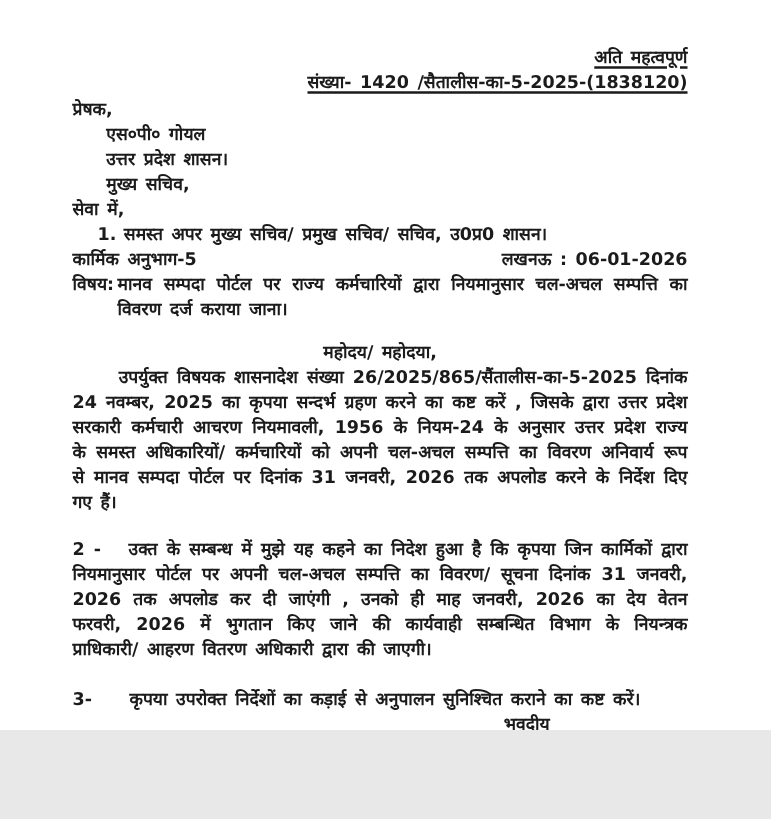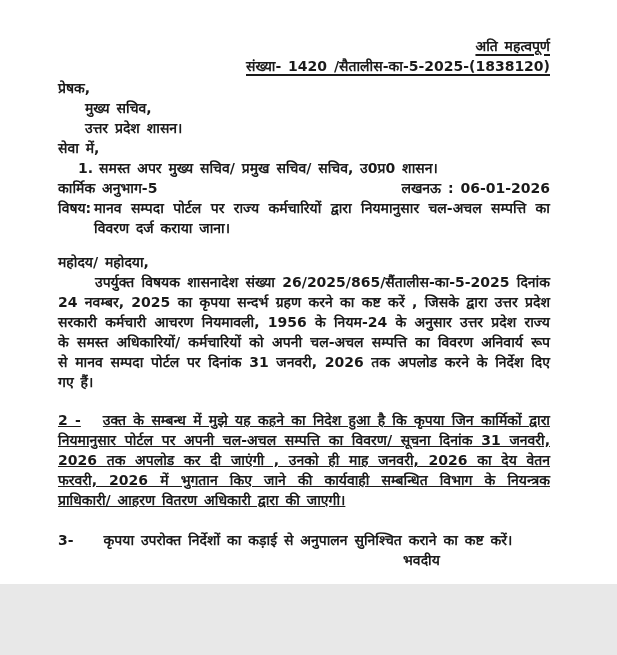--- a/index.html
+++ b/index.html
@@ -26,24 +26,24 @@
     text-underline-offset: 3px;
   }
   .sender-indent { margin-left: 27px; }
   .block-top-gap { margin-top: 2px; }
   .recipient-item { margin-left: 20px; }
   .num-gap { display: inline-block; width: 6px; }
   .meta-row { display: flex; justify-content: space-between; }
   .subject-row { display: flex; }
   .subject-label { flex: 0 0 36px; }
   .subject-text { flex: 1; text-align: justify; }
-  .salutation { margin-top: 14px; }
+  .salutation { margin-top: 14px; text-align: center; }
   .para { text-align: justify; }
   .para-1 { text-indent: 37px; }
-  .para-2 { margin-top: 18px; text-decoration: underline; }
+  .para-2 { margin-top: 18px; }
   .para-3 { margin-top: 20px; }
   .tab-sm { display: inline-block; width: 22px; }
   .tab-md { display: inline-block; width: 30px; }
   .valediction { margin-left: 345px; }
   .sig-block {
     position: absolute;
     left: 388px;
     top: 616px;
     font-weight: 400;
     font-size: 12px;
@@ -89,22 +89,23 @@
 
     <div class="hdr-line">
       <span class="ul">अति महत्वपूर्ण</span>
     </div>
     <div class="hdr-line">
       <span class="ul">संख्या- 1420 /सैतालीस-का-5-2025-(1838120)</span>
     </div>
 
     <div class="block-top-gap">
       <div>प्रेषक,</div>
+      <div class="sender-indent">एस०पी० गोयल</div>
+      <div class="sender-indent">उत्तर प्रदेश शासन।</div>
       <div class="sender-indent">मुख्य सचिव,</div>
-      <div class="sender-indent">उत्तर प्रदेश शासन।</div>
     </div>
 
     <div>
       <div>सेवा में,</div>
       <div class="recipient-item">
         <span>1.</span><span class="num-gap"></span><span>समस्त अपर मुख्य सचिव/ प्रमुख सचिव/ सचिव, उ0प्र0 शासन।</span>
       </div>
     </div>
 
     <div class="meta-row">

